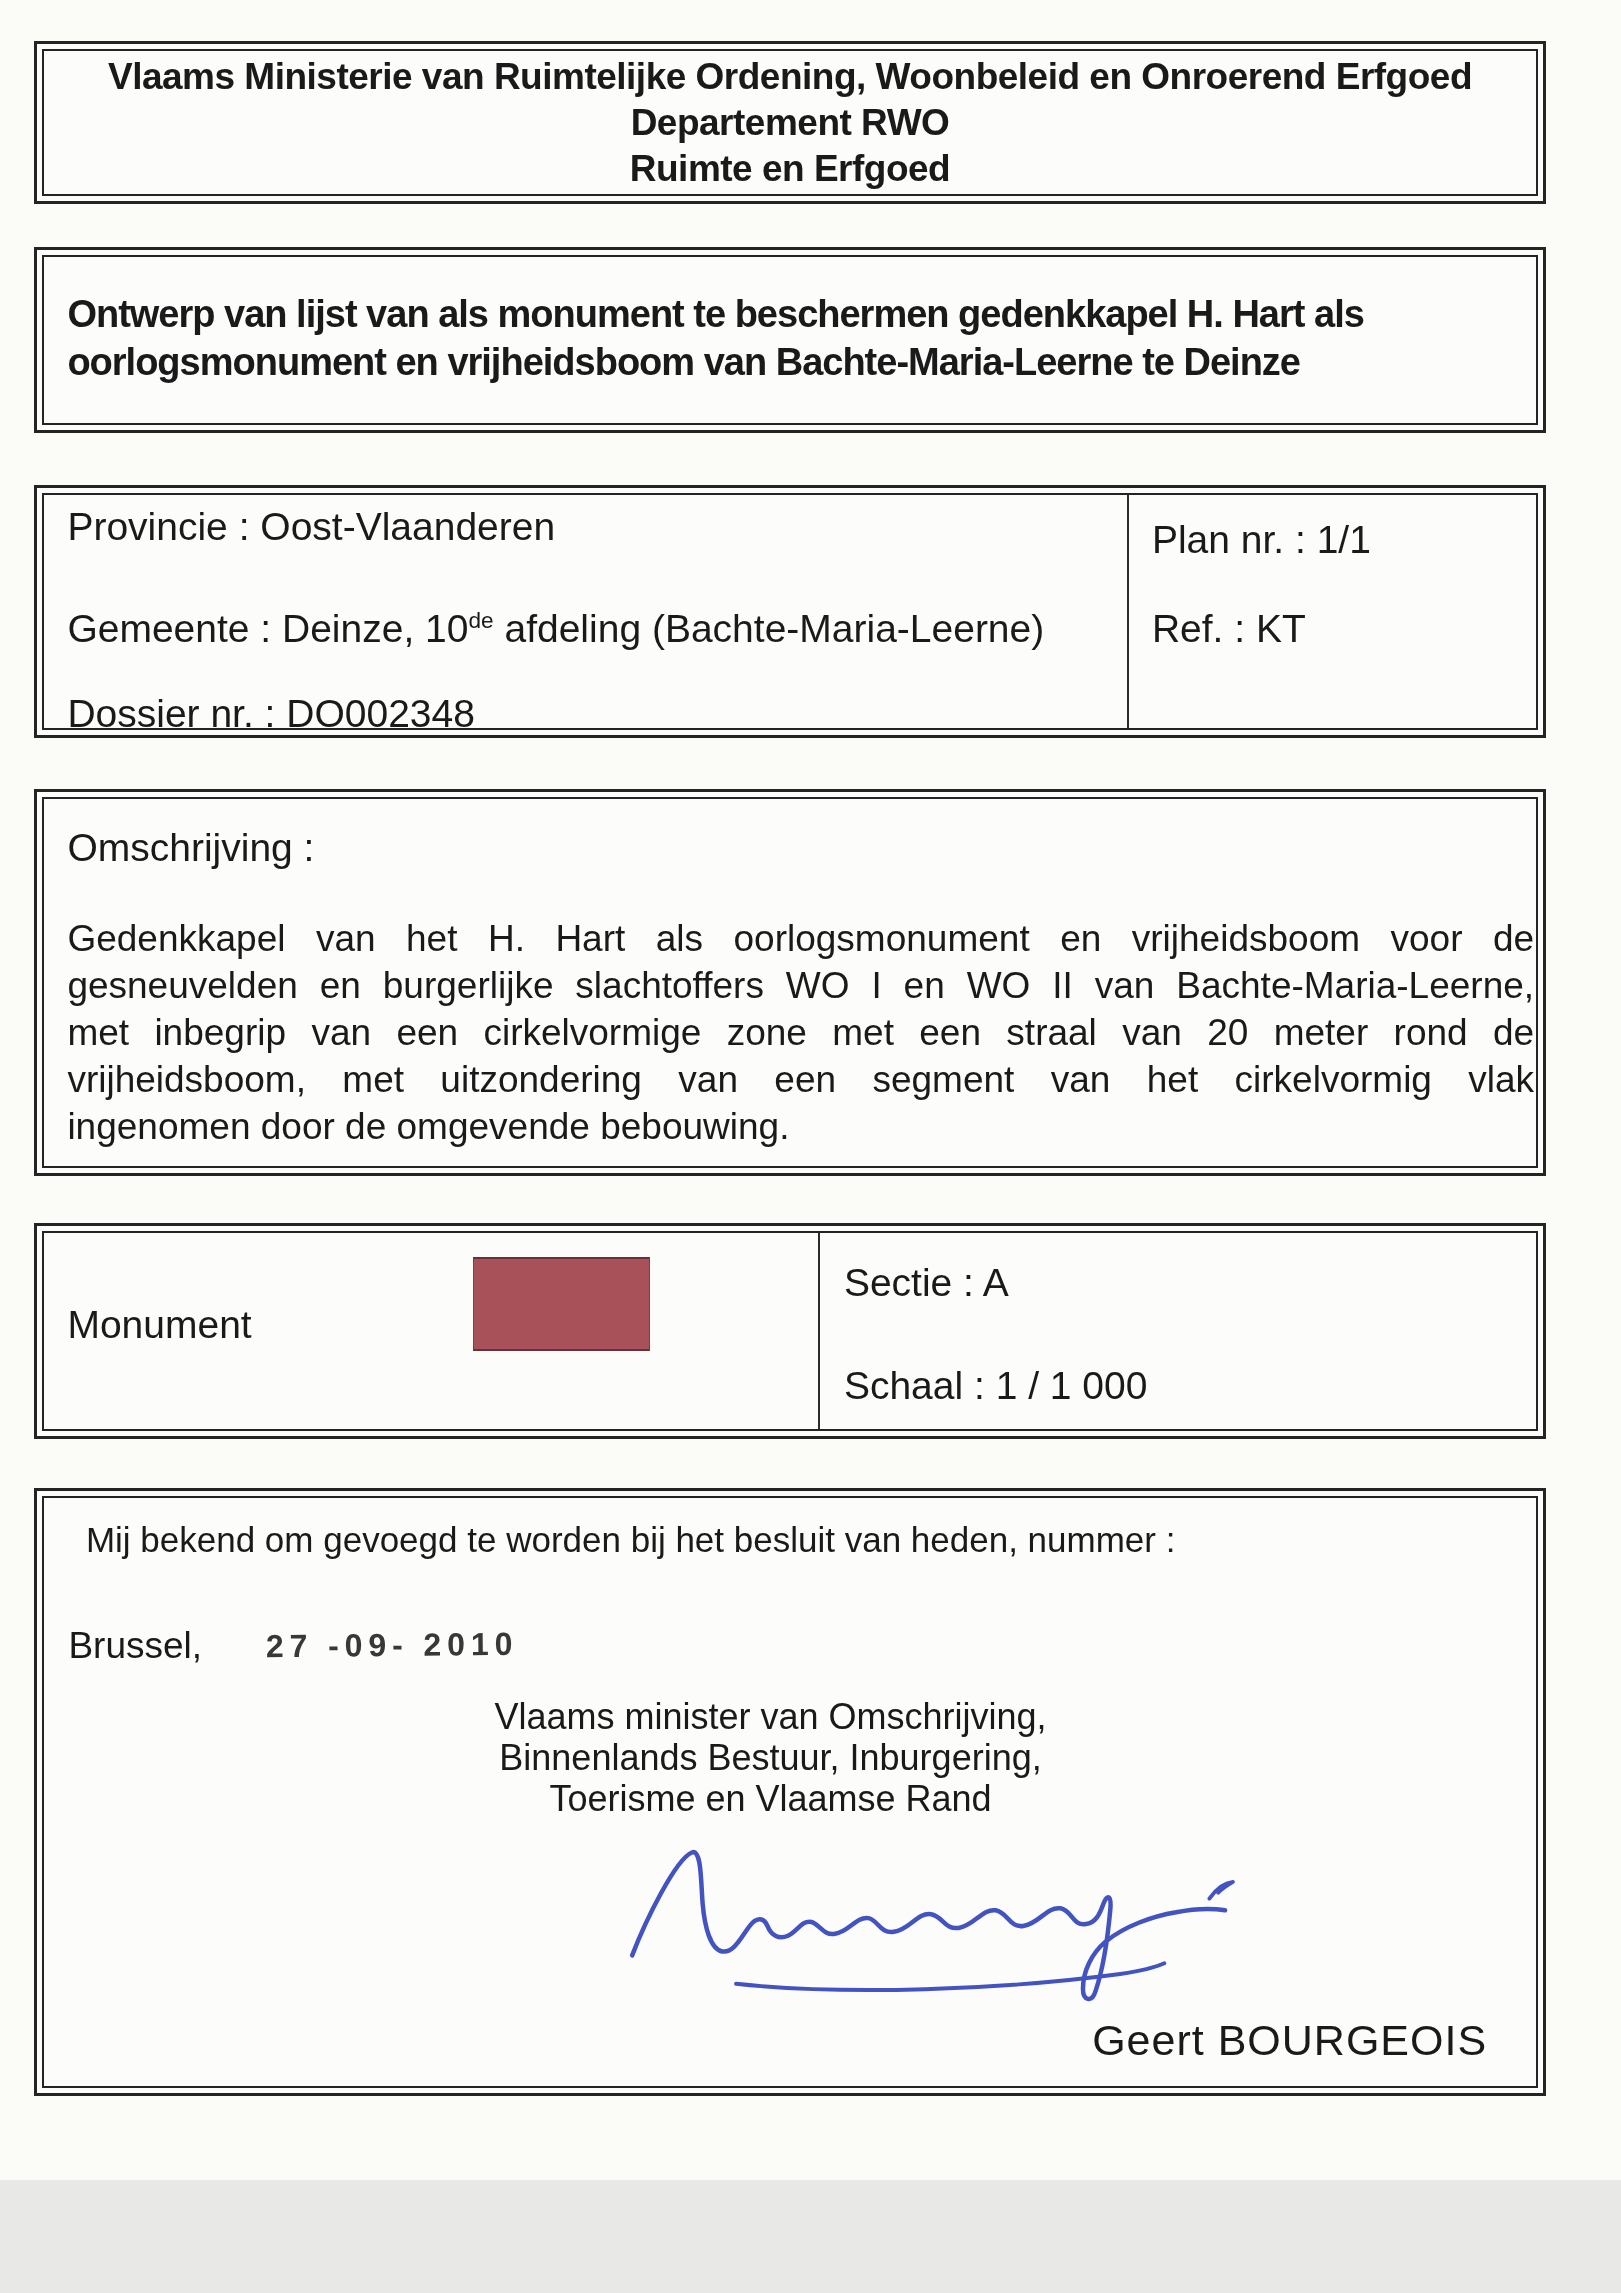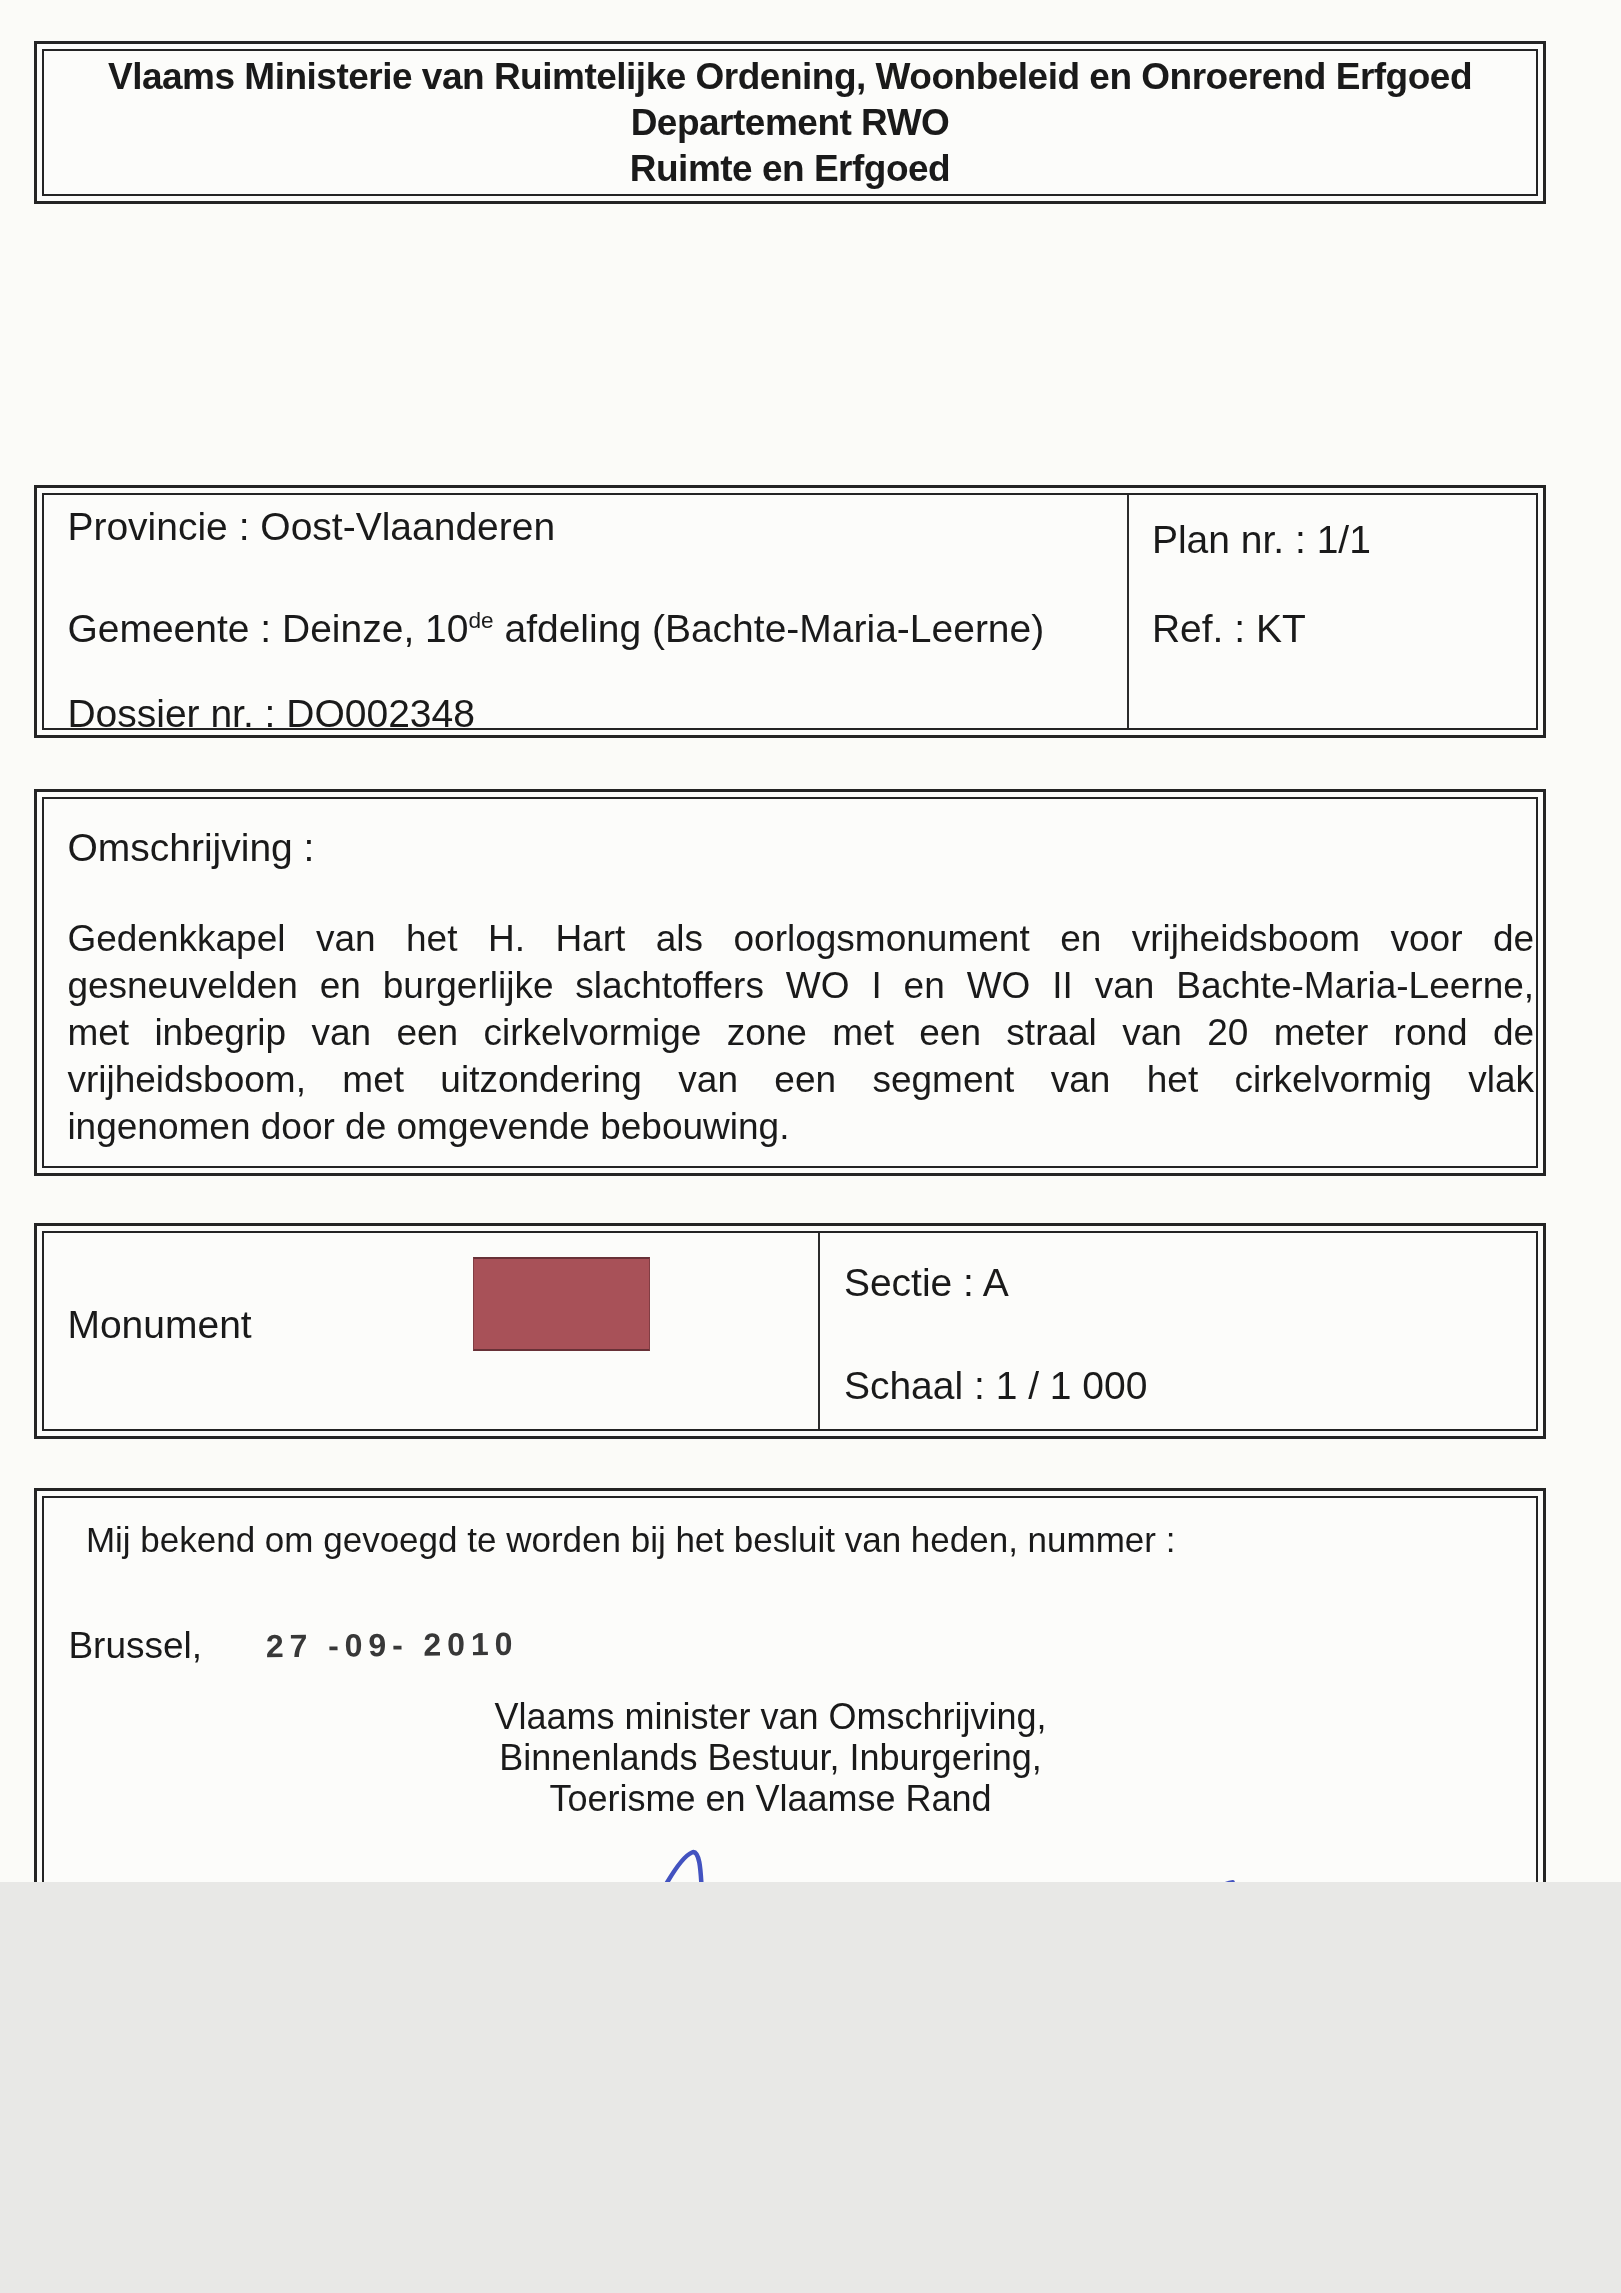--- a/index.html
+++ b/index.html
@@ -1,19 +1,19 @@
 <!DOCTYPE html>
 <html><head>
 <meta charset="utf-8">
 <style>
   html, body { margin: 0; padding: 0; background: #e8e8e6; }
   .page {
     position: relative;
     width: 1621px;
-    height: 1882px;
+    height: 2180px;
     background: #fbfbf8;
     font-family: "Liberation Sans", sans-serif;
     color: #1a1a1a;
     overflow: hidden;
   }
   .box {
     position: absolute;
     left: 34px;
     width: 1512px;
     border: 3.9px solid #242424;
@@ -67,20 +67,26 @@
 <div class="page">
 
   <section class="box" style="top:41px; height:163px;">
     <div class="inner center-col">
       <div class="hline">Vlaams Ministerie van Ruimtelijke Ordening, Woonbeleid en Onroerend Erfgoed</div>
       <div class="hline">Departement RWO</div>
       <div class="hline">Ruimte en Erfgoed</div>
     </div>
   </section>
 
+  <section class="box" style="top:247px; height:186px;">
+    <div class="inner">
+      <div class="abs tline" style="left:23.5px; top:33px;">Ontwerp van lijst van als monument te beschermen gedenkkapel H. Hart als</div>
+      <div class="abs tline" style="left:23.5px; top:81px;">oorlogsmonument en vrijheidsboom van Bachte-Maria-Leerne te Deinze</div>
+    </div>
+  </section>
 
   <section class="box" style="top:485px; height:253px;">
     <div class="inner">
       <div class="vdivider" style="left:1083px;"></div>
       <div class="abs body-text" style="left:23.5px; top:10px;">Provincie : Oost-Vlaanderen</div>
       <div class="abs body-text" style="left:23.5px; top:112px;"><span>Gemeente : Deinze, 10</span><sup>de</sup><span> afdeling (Bachte-Maria-Leerne)</span></div>
       <div class="abs body-text" style="left:23.5px; top:197px;">Dossier nr. : DO002348</div>
       <div class="abs body-text" style="left:1108px; top:23.5px;">Plan nr. : 1/1</div>
       <div class="abs body-text" style="left:1108px; top:112px;">Ref. : KT</div>
     </div>

